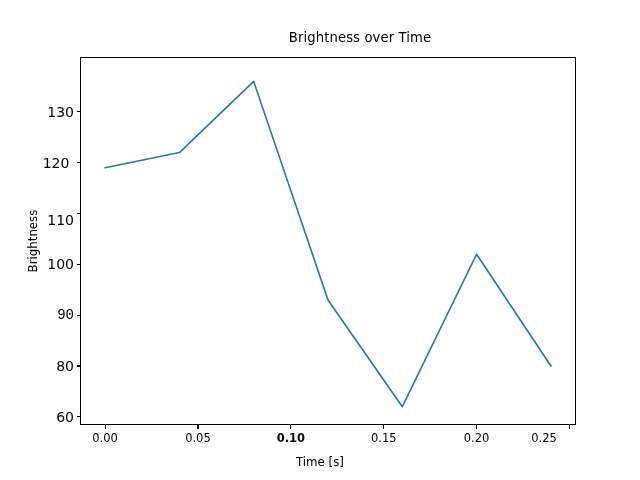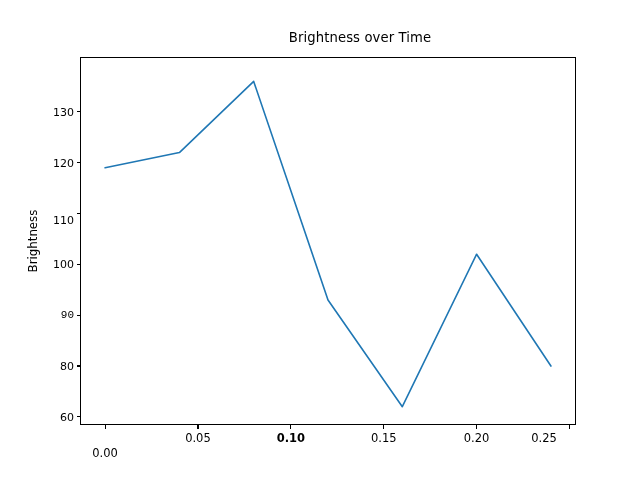--- a/index.html
+++ b/index.html
@@ -68,21 +68,21 @@
   .xtick-label {
     position: absolute;
     font-size: 11.5px;
     color: #000000;
     text-align: center;
     transform: translateX(-50%);
     white-space: nowrap;
   }
   .ytick-label {
     position: absolute;
-    font-size: 11px;
+    font-size: 14px;
     color: #000000;
     text-align: right;
     transform: translateY(-50%);
     white-space: nowrap;
   }
   #xlabel {
     position: absolute;
     left: 0;
     top: 455px;
     width: 640px;
@@ -111,21 +111,21 @@
   <div id="axes-frame"></div>
 
   <div id="plot-area">
     <svg id="data-line-svg" viewBox="0 0 496 368" preserveAspectRatio="none">
       <polyline id="data-polyline" fill="none" stroke="#1f77b4" stroke-width="1.6" stroke-linejoin="round" stroke-linecap="round" points="25.08,110.81 99.39,95.56 173.69,24.40 248.00,242.96 322.31,349.70 396.61,197.22 470.92,309.04"></polyline>
     </svg>
   </div>
 
   <div id="x-ticks">
       <div class="tick-mark xtick-mark" style="left: 104.529px; top: 425px;"></div>
-      <div class="xtick-label" style="left: 105.079px; top: 431px; margin-top: 15px;">0.00</div>
+      <div class="xtick-label" style="left: 105.079px; top: 431px;">0.00</div>
       <div class="tick-mark xtick-mark" style="left: 197.413px; top: 425px;"></div>
       <div class="xtick-label" style="left: 197.963px; top: 431px;">0.05</div>
       <div class="tick-mark xtick-mark" style="left: 290.296px; top: 425px;"></div>
       <div class="xtick-label" style="left: 290.846px; top: 431px; font-weight: bold;">0.10</div>
       <div class="tick-mark xtick-mark" style="left: 383.18px; top: 425px;"></div>
       <div class="xtick-label" style="left: 383.73px; top: 431px;">0.15</div>
       <div class="tick-mark xtick-mark" style="left: 476.064px; top: 425px;"></div>
       <div class="xtick-label" style="left: 476.614px; top: 431px;">0.20</div>
       <div class="tick-mark xtick-mark" style="left: 568.948px; top: 425px;"></div>
       <div class="xtick-label" style="left: 544px; top: 431px;">0.25</div>
@@ -135,21 +135,22 @@
       <div class="ytick-label" style="left: 38px; width: 36px; top: 416.867px;">60</div>
       <div class="tick-mark ytick-mark" style="left: 76.5px; top: 365.489px;"></div>
       <div class="ytick-label" style="left: 38px; width: 36px; top: 366.039px;">80</div>
       <div class="tick-mark ytick-mark" style="left: 76.5px; top: 314.66px;"></div>
       <div class="ytick-label" style="left: 38px; width: 36px; top: 315.21px; font-family: Liberation Mono, monospace;">90</div>
       <div class="tick-mark ytick-mark" style="left: 76.5px; top: 263.831px;"></div>
       <div class="ytick-label" style="left: 38px; width: 36px; top: 264.381px;">100</div>
       <div class="tick-mark ytick-mark" style="left: 76.5px; top: 213.002px;"></div>
       <div class="ytick-label" style="left: 38px; width: 36px; top: 213.552px; margin-top: 6px;">110</div>
       <div class="tick-mark ytick-mark" style="left: 76.5px; top: 162.174px;"></div>
-      <div class="ytick-label" style="left: 38px; width: 36px; top: 162.724px;">120</div>
+      <div class="ytick-label" style="left: 38px; width: 36px; top: 162.724px; text-align: center;">120</div>
       <div class="tick-mark ytick-mark" style="left: 76.5px; top: 111.345px;"></div>
       <div class="ytick-label" style="left: 38px; width: 36px; top: 111.895px;">130</div>
     </div>
 
+  <div id="xlabel">Time [s]</div>
 
   <div id="ylabel" style="left: 26px; top: 241px; transform-origin: left top; transform: rotate(-90deg) translateX(-50%);">Brightness</div>
 
 </div>
 
 </body></html>

